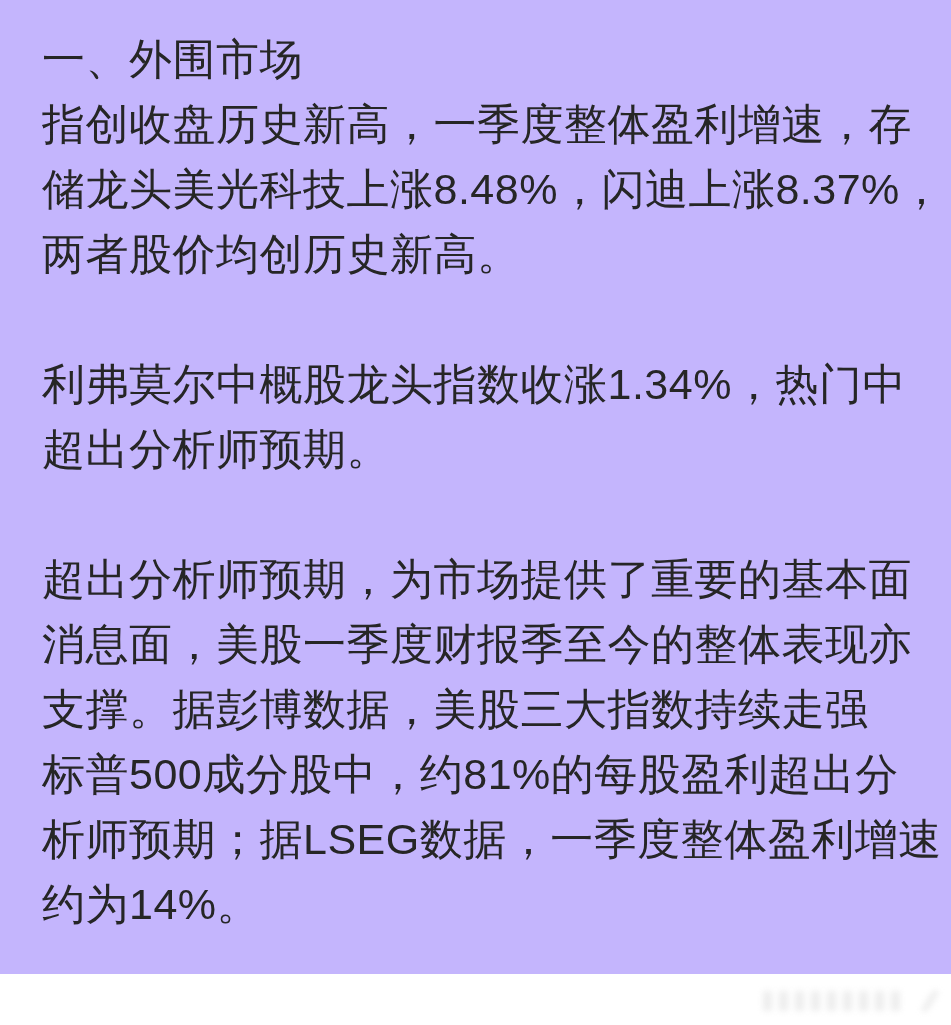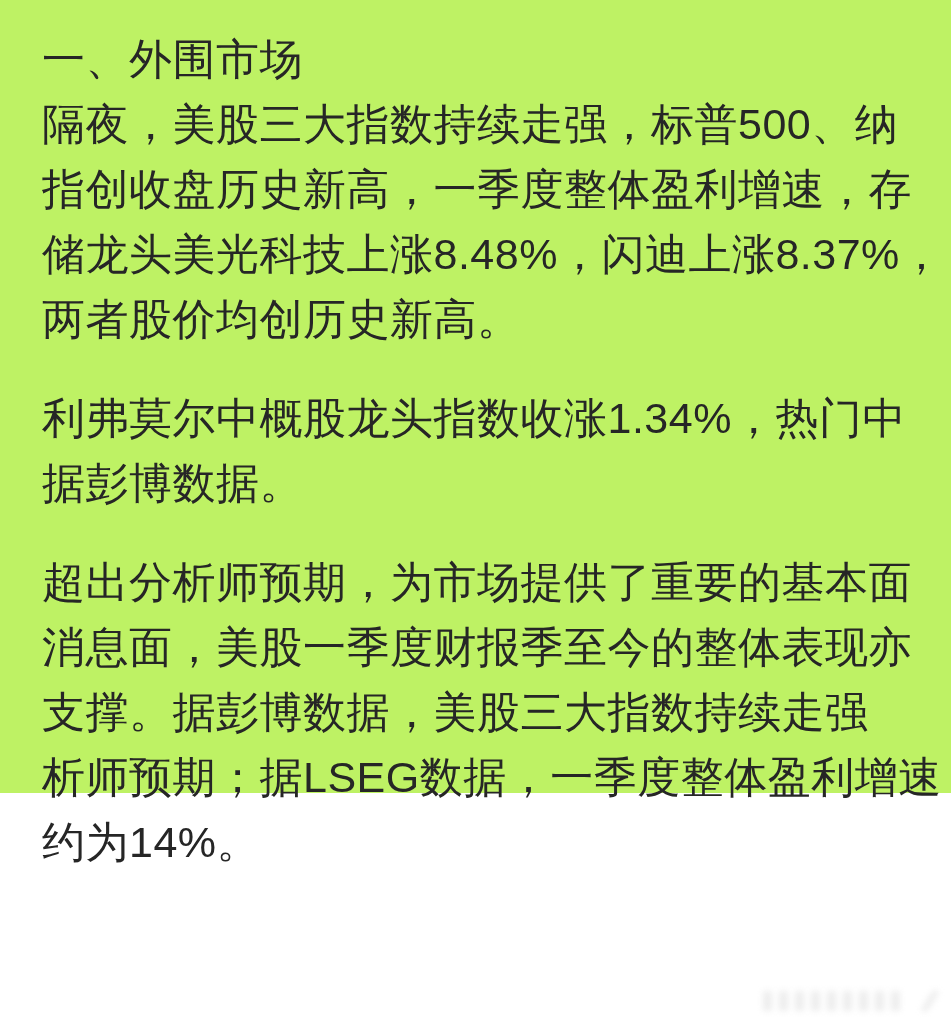--- a/index.html
+++ b/index.html
@@ -9,38 +9,38 @@
   body {
     width: 951px;
     height: 1025px;
     background: #ffffff;
     overflow: hidden;
   }
   .page {
     position: relative;
     box-sizing: border-box;
     width: 951px;
-    height: 793px;
+    height: 974px;
     padding: 27px 30px 0 42px;
-    background: #bef264;
+    background: #c4b5fd;
     font-family: "Liberation Sans", sans-serif;
     font-size: 43px;
     line-height: 65px;
     font-weight: 500;
     color: #262626;
     letter-spacing: 0.5px;
   }
   .line {
     white-space: nowrap;
   }
   .paragraph {
     margin: 0;
   }
   .paragraph.spaced {
-    margin-top: 34px;
+    margin-top: 65px;
   }
   
   .watermark {
     position: absolute;
     left: 763px;
     top: 986px;
     width: 180px;
     height: 30px;
     display: flex;
     align-items: center;
@@ -64,35 +64,35 @@
   }
 </style>
 </head>
 <body>
 
 <main class="page">
 
   <div class="line heading">一、外围市场</div>
 
   <section class="paragraph">
-    <div class="line">隔夜，美股三大指数持续走强，标普500、纳</div>
     <div class="line">指创收盘历史新高，一季度整体盈利增速，存</div>
     <div class="line">储龙头美光科技上涨8.48%，闪迪上涨8.37%，</div>
     <div class="line">两者股价均创历史新高。</div>
   </section>
 
   <section class="paragraph spaced">
     <div class="line">利弗莫尔中概股龙头指数收涨1.34%，热门中</div>
-    <div class="line">据彭博数据。</div>
+    <div class="line">超出分析师预期。</div>
   </section>
 
   <section class="paragraph spaced">
     <div class="line">超出分析师预期，为市场提供了重要的基本面</div>
     <div class="line">消息面，美股一季度财报季至今的整体表现亦</div>
     <div class="line">支撑。据彭博数据，美股三大指数持续走强</div>
+    <div class="line">标普500成分股中，约81%的每股盈利超出分</div>
     <div class="line">析师预期；据LSEG数据，一季度整体盈利增速</div>
     <div class="line">约为14%。</div>
   </section>
 
   <div class="watermark" aria-hidden="true">
     <i></i>
       <i></i>
       <i></i>
       <i></i>
       <i></i>

